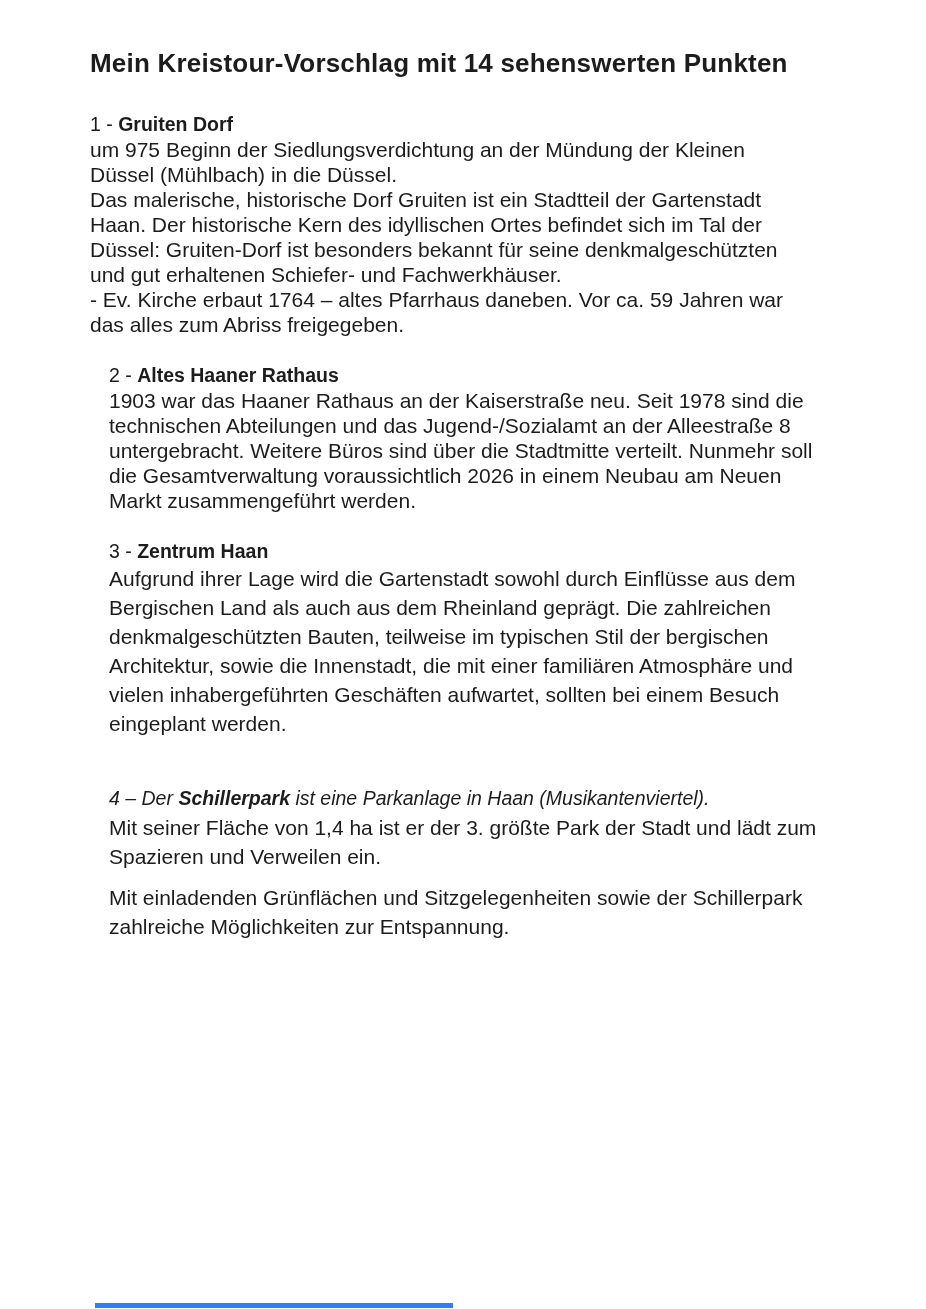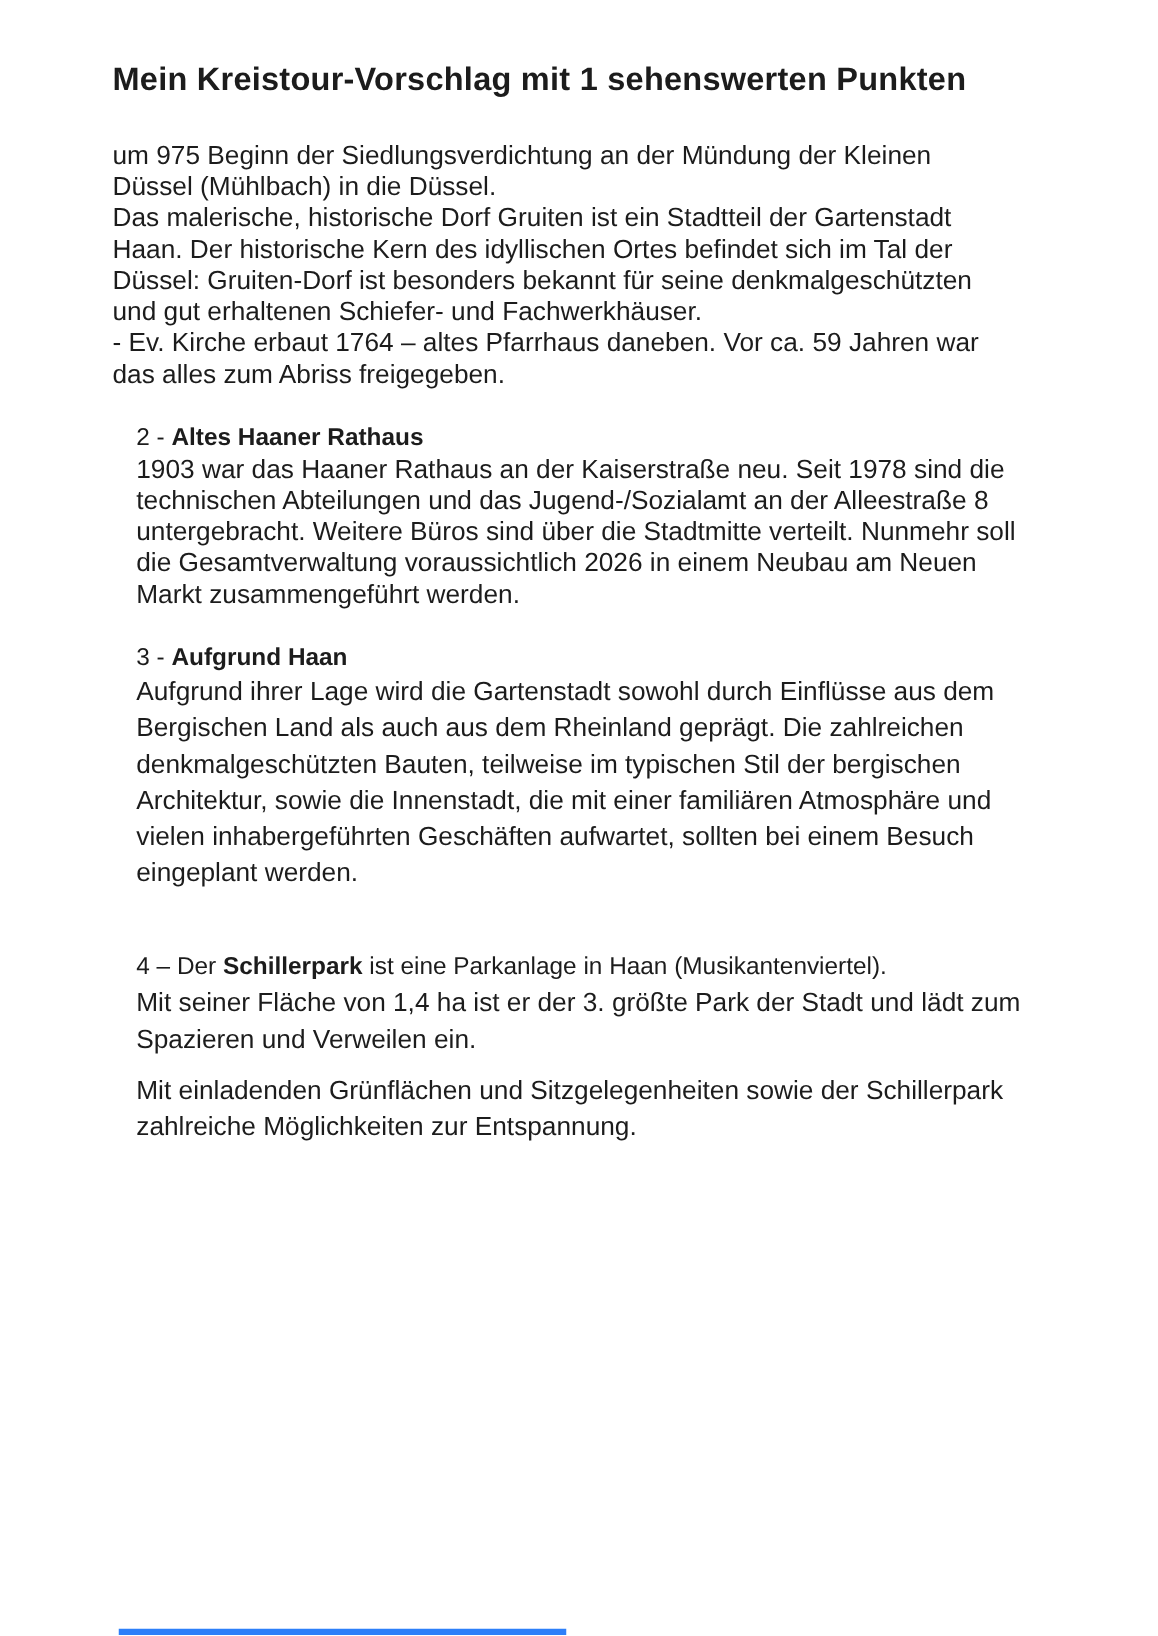--- a/index.html
+++ b/index.html
@@ -44,60 +44,61 @@
 
   .para {
     font-size: 21px;
     margin: 0;
     white-space: pre-line;
   }
   .para-tight { line-height: 25px; }
   .para-loose { line-height: 29px; }
   .para + .para-loose { margin-top: 12px; }
 
-  .section-4 .sec-heading { line-height: 29px; }
+  .section-4 .sec-heading { line-height: 29px; font-style: italic; }
   .section-4 .para-loose + .para-loose { margin-top: 12px; }
 
   .image-edge-strip {
     position: absolute;
     left: 95px;
     bottom: 1px;
     width: 358px;
     height: 5px;
   }
 </style>
 </head>
 <body>
 
 <div class="page">
 
-  <h1 class="doc-title">Mein Kreistour-Vorschlag mit 1 sehenswerten Punkten</h1>
+  <h1 class="doc-title">Mein Kreistour-Vorschlag mit 14 sehenswerten Punkten</h1>
 
   <div class="section section-1">
+    <p class="sec-heading"><span>1 - </span><span class="sec-name">Gruiten Dorf</span></p>
     <p class="para para-tight">um 975 Beginn der Siedlungsverdichtung an der Mündung der Kleinen
 Düssel (Mühlbach) in die Düssel.
 Das malerische, historische Dorf Gruiten ist ein Stadtteil der Gartenstadt
 Haan. Der historische Kern des idyllischen Ortes befindet sich im Tal der
 Düssel: Gruiten-Dorf ist besonders bekannt für seine denkmalgeschützten
 und gut erhaltenen Schiefer- und Fachwerkhäuser.
 - Ev. Kirche erbaut 1764 – altes Pfarrhaus daneben. Vor ca. 59 Jahren war
 das alles zum Abriss freigegeben.</p>
   </div>
 
   <div class="section section-2">
     <p class="sec-heading"><span>2 - </span><span class="sec-name">Altes Haaner Rathaus</span></p>
     <p class="para para-tight">1903 war das Haaner Rathaus an der Kaiserstraße neu. Seit 1978 sind die
 technischen Abteilungen und das Jugend-/Sozialamt an der Alleestraße 8
 untergebracht. Weitere Büros sind über die Stadtmitte verteilt. Nunmehr soll
 die Gesamtverwaltung voraussichtlich 2026 in einem Neubau am Neuen
 Markt zusammengeführt werden.</p>
   </div>
 
   <div class="section section-3">
-    <p class="sec-heading"><span>3 - </span><span class="sec-name">Aufgrund Haan</span></p>
+    <p class="sec-heading"><span>3 - </span><span class="sec-name">Zentrum Haan</span></p>
     <p class="para para-loose">Aufgrund ihrer Lage wird die Gartenstadt sowohl durch Einflüsse aus dem
 Bergischen Land als auch aus dem Rheinland geprägt. Die zahlreichen
 denkmalgeschützten Bauten, teilweise im typischen Stil der bergischen
 Architektur, sowie die Innenstadt, die mit einer familiären Atmosphäre und
 vielen inhabergeführten Geschäften aufwartet, sollten bei einem Besuch
 eingeplant werden.</p>
   </div>
 
   <div class="section section-4">
     <p class="sec-heading"><span>4 – Der </span><span class="sec-name">Schillerpark</span><span> ist eine Parkanlage in Haan (Musikantenviertel).</span></p>

